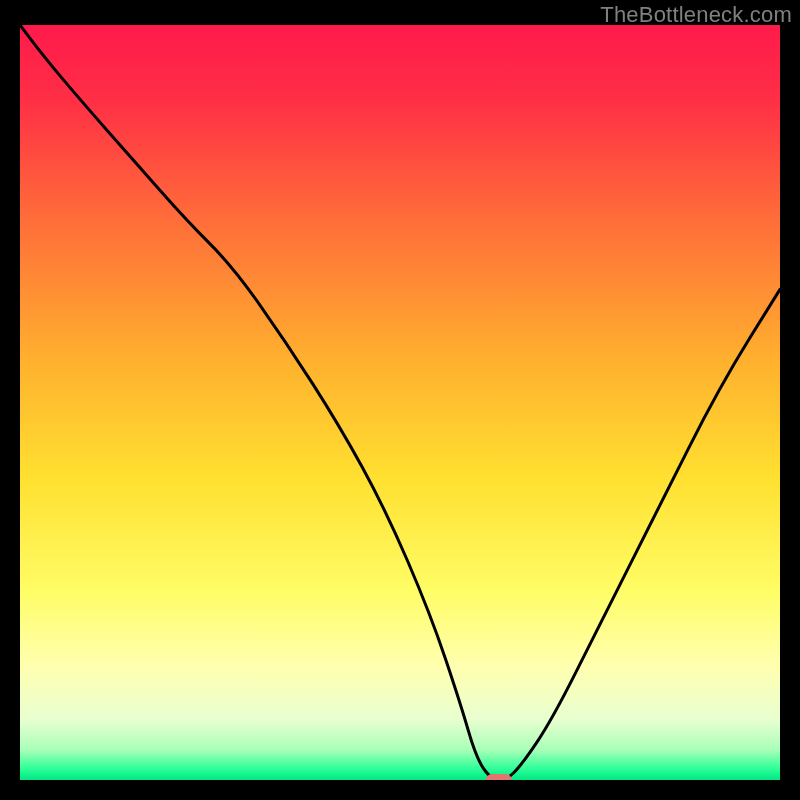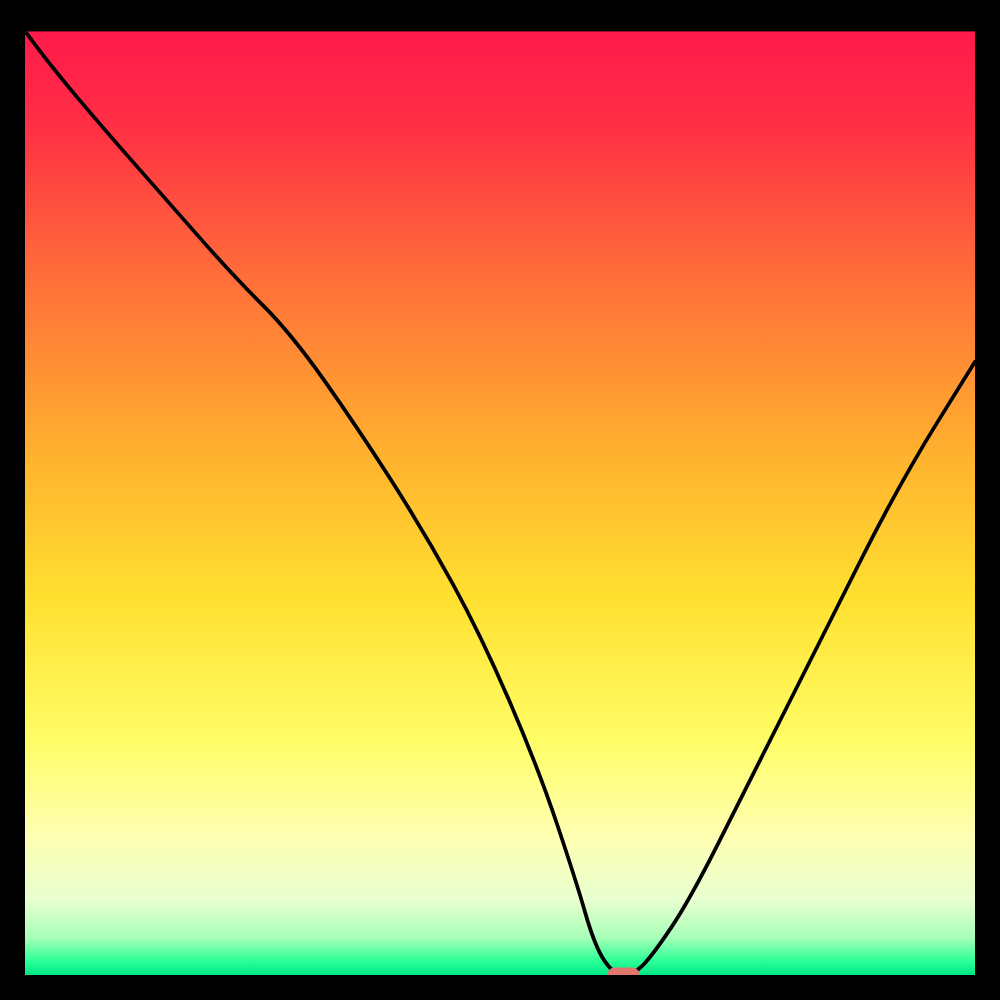--- a/index.html
+++ b/index.html
@@ -44,20 +44,21 @@
   }
   svg {
     display: block;
   }
 </style>
 </head>
 <body>
 
 <div class="frame">
 
+  <div class="watermark">TheBottleneck.com</div>
 
   <div class="plot-outer">
     <svg class="plot-inner" viewBox="0 0 760 755" preserveAspectRatio="none">
       <defs>
         <linearGradient id="bg-grad" x1="0" y1="0" x2="0" y2="1">
             <stop offset="0%" stop-color="#ff1a4b"></stop>
             <stop offset="10%" stop-color="#ff2f45"></stop>
             <stop offset="25%" stop-color="#ff6a3a"></stop>
             <stop offset="45%" stop-color="#ffb22e"></stop>
             <stop offset="60%" stop-color="#ffe030"></stop>

